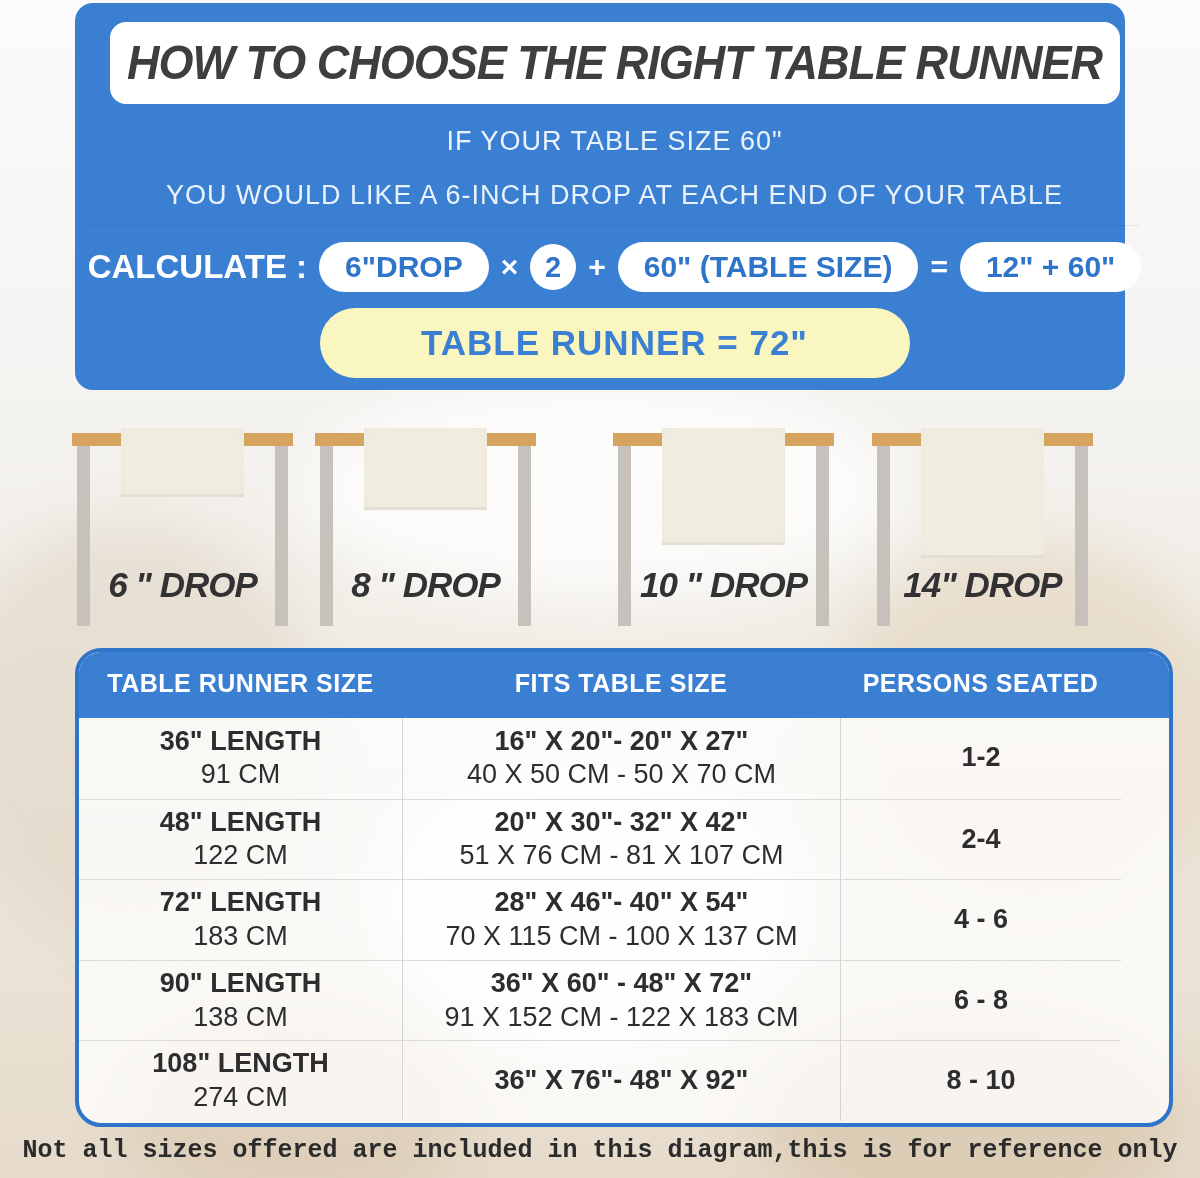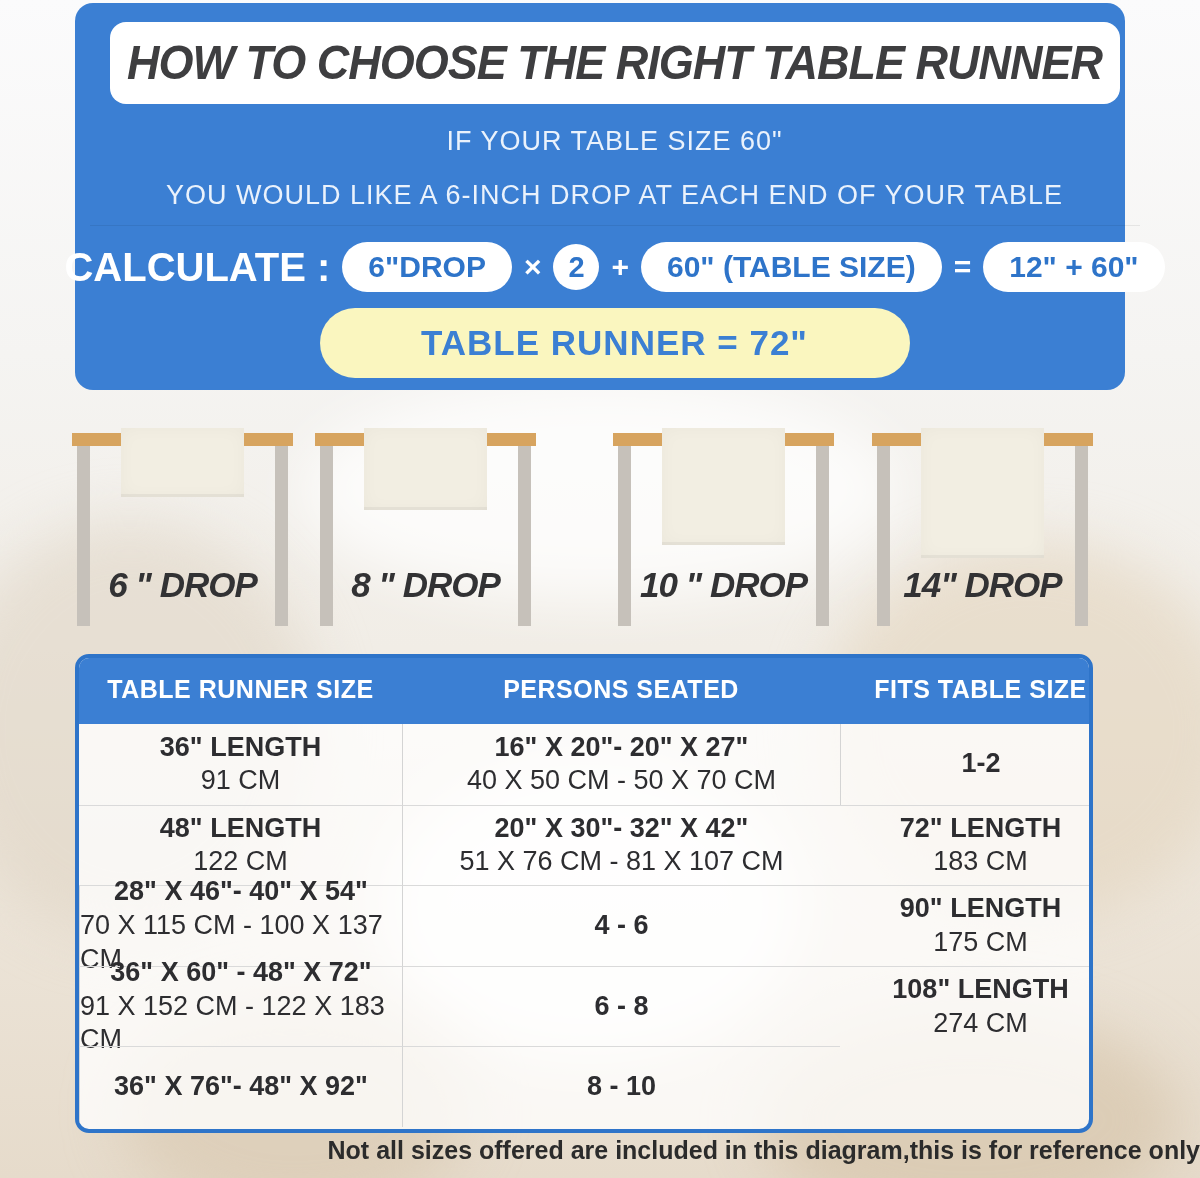--- a/index.html
+++ b/index.html
@@ -35,21 +35,21 @@
     letter-spacing:-1px; white-space:nowrap; transform:scaleY(1.08);
   }
   .subtitle { color:#eaf2fc; font-size:27px; letter-spacing:1px; white-space:nowrap; }
   .subtitle.l1 { margin-top:22px; }
   .subtitle.l2 { margin-top:23px; }
   .banner-divider { width:1050px; height:1px; background:rgba(0,0,0,0.07); margin-top:14px; }
 
   .calc-row {
     margin-top:16px; display:flex; align-items:center; gap:12px; white-space:nowrap;
   }
-  .calc-label { color:#ffffff; font-size:40px; font-weight:bold; letter-spacing:0; }
+  .calc-label { color:#ffffff; font-size:33px; font-weight:bold; letter-spacing:0; }
   .pill {
     background:#ffffff; color:#2e74c9; font-weight:bold; font-size:30px;
     border-radius:32px; padding:8px 26px; letter-spacing:0;
   }
   .op { color:#ffffff; font-size:30px; font-weight:bold; }
   .circle {
     background:#ffffff; color:#2e74c9; font-weight:bold; font-size:29px;
     width:46px; height:46px; border-radius:50%;
     display:flex; align-items:center; justify-content:center;
   }
@@ -79,24 +79,23 @@
     font-size:35px; font-weight:bold; font-style:italic; color:#323234;
     letter-spacing:-1px; white-space:nowrap;
   }
   .illus.g1 { left:72px; }
   .illus.g2 { left:315px; }
   .illus.g3 { left:613px; }
   .illus.g4 { left:872px; }
 
   
   .size-table {
-    position:absolute; left:75px; top:648px; width:1018px; height:479px;
-    border:4px solid #2e74c9; border-radius:14px; overflow:hidden;
+    position:absolute; left:75px; top:648px; width:1098px; height:479px;
+    border:4px solid #2e74c9; border-radius:26px; overflow:hidden;
     background:rgba(255,255,255,0.78);
-    margin-top:6px;
   }
   .size-table .thead {
     display:grid; grid-template-columns:323px 438px 281px; height:70px;
     background:#3b7fd3; margin:-4px -4px 0 -4px; padding:0 4px; box-sizing:content-box;
   }
   .size-table .th {
     display:flex; align-items:center; justify-content:center;
     color:#ffffff; font-size:25px; font-weight:bold; letter-spacing:0.5px;
   }
   .size-table .tbody {
@@ -107,23 +106,23 @@
     display:flex; flex-direction:column; align-items:center; justify-content:center;
     color:#2d2d30; font-size:27px; font-weight:bold; line-height:1.25;
     border-top:1px solid #dadada;
   }
   .size-table .tbody .td:nth-child(-n+3) { border-top:none; }
   .size-table .td.c2, .size-table .td.c3 { border-left:1px solid #d4d4d4; }
   .size-table .td .sub { font-weight:normal; }
 
   
   .footer-note {
-    position:absolute; left:0; top:1136px; width:1200px; text-align:right;
+    position:absolute; left:0; top:1136px; width:1200px; text-align:center;
     font-size:25px; font-weight:bold; color:#2b2b2b; letter-spacing:0;
-    font-family:Liberation Sans, sans-serif; font-stretch:condensed;
+    font-family:Liberation Mono, monospace; font-stretch:condensed;
   }
 </style>
 </head>
 <body>
 
 <div class="bg-blob blob1"></div>
 <div class="bg-blob blob2"></div>
 <div class="bg-blob blob3"></div>
 <div class="bg-blob blob4"></div>
 <div class="bg-blob blob5"></div>
@@ -176,22 +175,22 @@
   <div class="top-bar"></div>
   <div class="leg left"></div>
   <div class="leg right"></div>
   <div class="runner"></div>
   <div class="drop-label">14" DROP</div>
 </div>
 
 <div class="size-table">
   <div class="thead">
     <div class="th">TABLE RUNNER SIZE</div>
+    <div class="th">FITS TABLE SIZE</div>
     <div class="th">PERSONS SEATED</div>
-    <div class="th">FITS TABLE SIZE</div>
   </div>
   <div class="tbody">
 
     <div class="td c1">
       <span>36" LENGTH</span>
       <span class="sub">91 CM</span>
     </div>
     <div class="td c2">
       <span>16" X 20"- 20" X 27"</span>
       <span class="sub">40 X 50 CM - 50 X 70 CM</span>
@@ -201,36 +200,39 @@
     </div>
 
     <div class="td c1">
       <span>48" LENGTH</span>
       <span class="sub">122 CM</span>
     </div>
     <div class="td c2">
       <span>20" X 30"- 32" X 42"</span>
       <span class="sub">51 X 76 CM - 81 X 107 CM</span>
     </div>
+    <div class="td c3">
+      <span>2-4</span>
+    </div>
 
     <div class="td c1">
       <span>72" LENGTH</span>
       <span class="sub">183 CM</span>
     </div>
     <div class="td c2">
       <span>28" X 46"- 40" X 54"</span>
       <span class="sub">70 X 115 CM - 100 X 137 CM</span>
     </div>
     <div class="td c3">
       <span>4 - 6</span>
     </div>
 
     <div class="td c1">
       <span>90" LENGTH</span>
-      <span class="sub">175 CM</span>
+      <span class="sub">138 CM</span>
     </div>
     <div class="td c2">
       <span>36" X 60" - 48" X 72"</span>
       <span class="sub">91 X 152 CM - 122 X 183 CM</span>
     </div>
     <div class="td c3">
       <span>6 - 8</span>
     </div>
 
     <div class="td c1">

